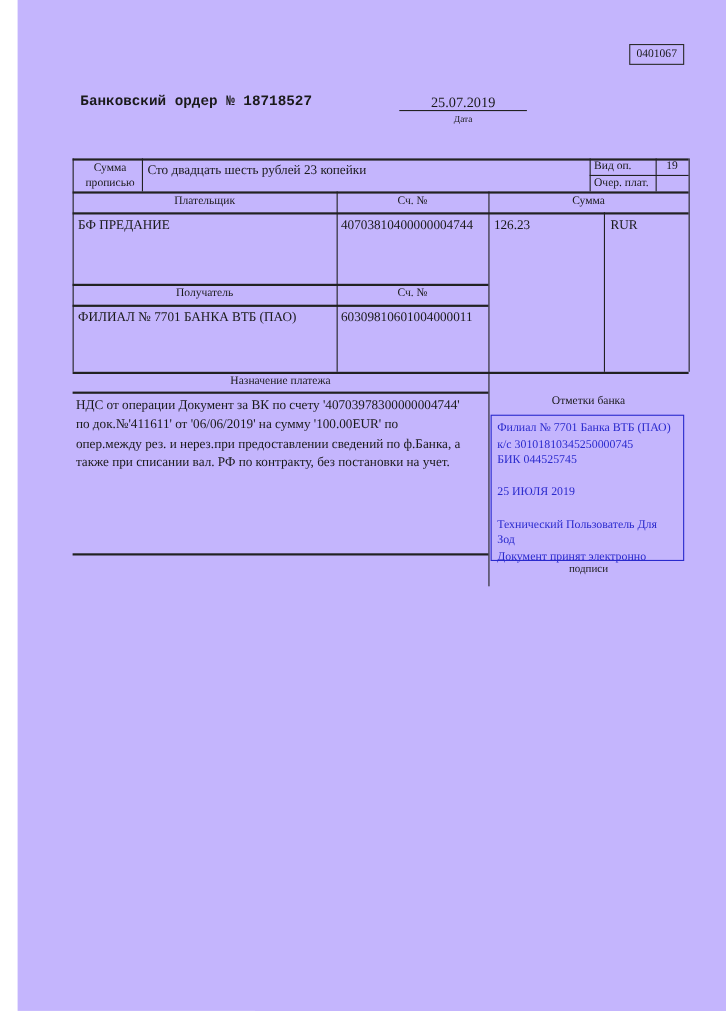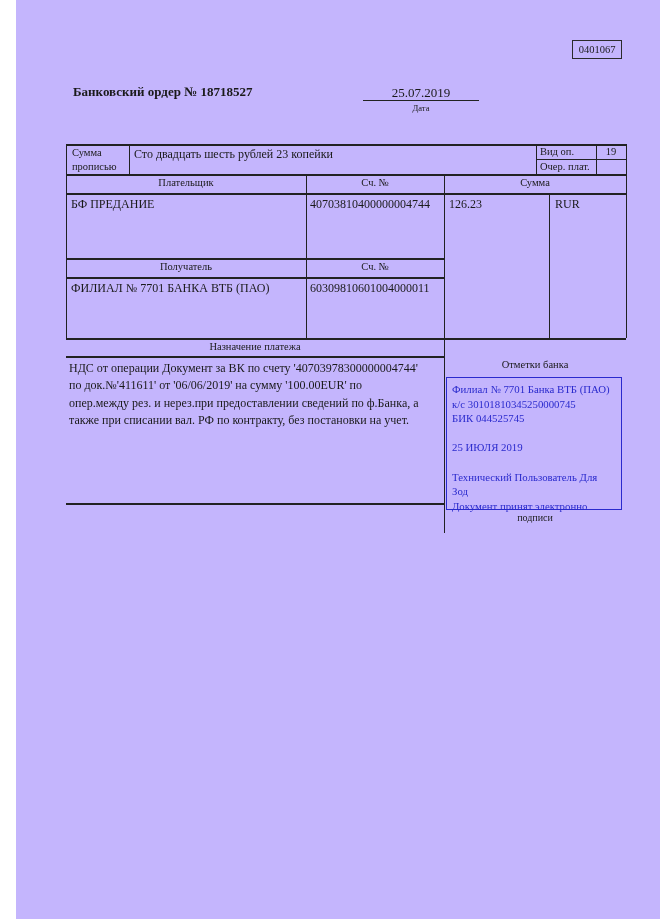--- a/index.html
+++ b/index.html
@@ -5,26 +5,26 @@
   :root { --stamp-blue: #2a2acd; --ink: #1a1a1a; }
   html,body { margin:0; padding:0; background:#ffffff; }
   .page {
     position:relative; width:660px; height:919px; background:#c4b5fd;
     font-family:"Liberation Serif", serif; color:var(--ink); overflow:hidden;margin-left:16px;
   }
   .t { position:absolute; white-space:nowrap; }
   .hline { position:absolute; height:1.5px; background:#222222; }
   .vline { position:absolute; width:1.2px; background:#222222; }
   .center { text-align:center; }
-  .sans { font-family:Liberation Serif, serif; }
+  .sans { font-family:Liberation Mono, monospace; }
   .code-box {
     position:absolute; left:556px; top:40px; width:48px; height:17px;
     border:1.3px solid #2b2b2b; font-size:10.5px; line-height:17px; text-align:center;
   }
-  .hdr { font-size:10.5px; }
+  .hdr { font-size:10.5px;text-align:center; }
   .cell { font-size:12px; }
   .purpose-line { white-space:nowrap; font-size:12px; line-height:17.4px; }
   .stamp {
     position:absolute; left:430px; top:377px; width:176px; height:133px;
     border:1.5px solid var(--stamp-blue); color:var(--stamp-blue);
     font-size:10.8px; line-height:14.6px; padding:4px 0 0 5px; box-sizing:border-box;
   }
   .stamp-line { min-height:14.6px; white-space:nowrap; }
 </style>
 </head>

